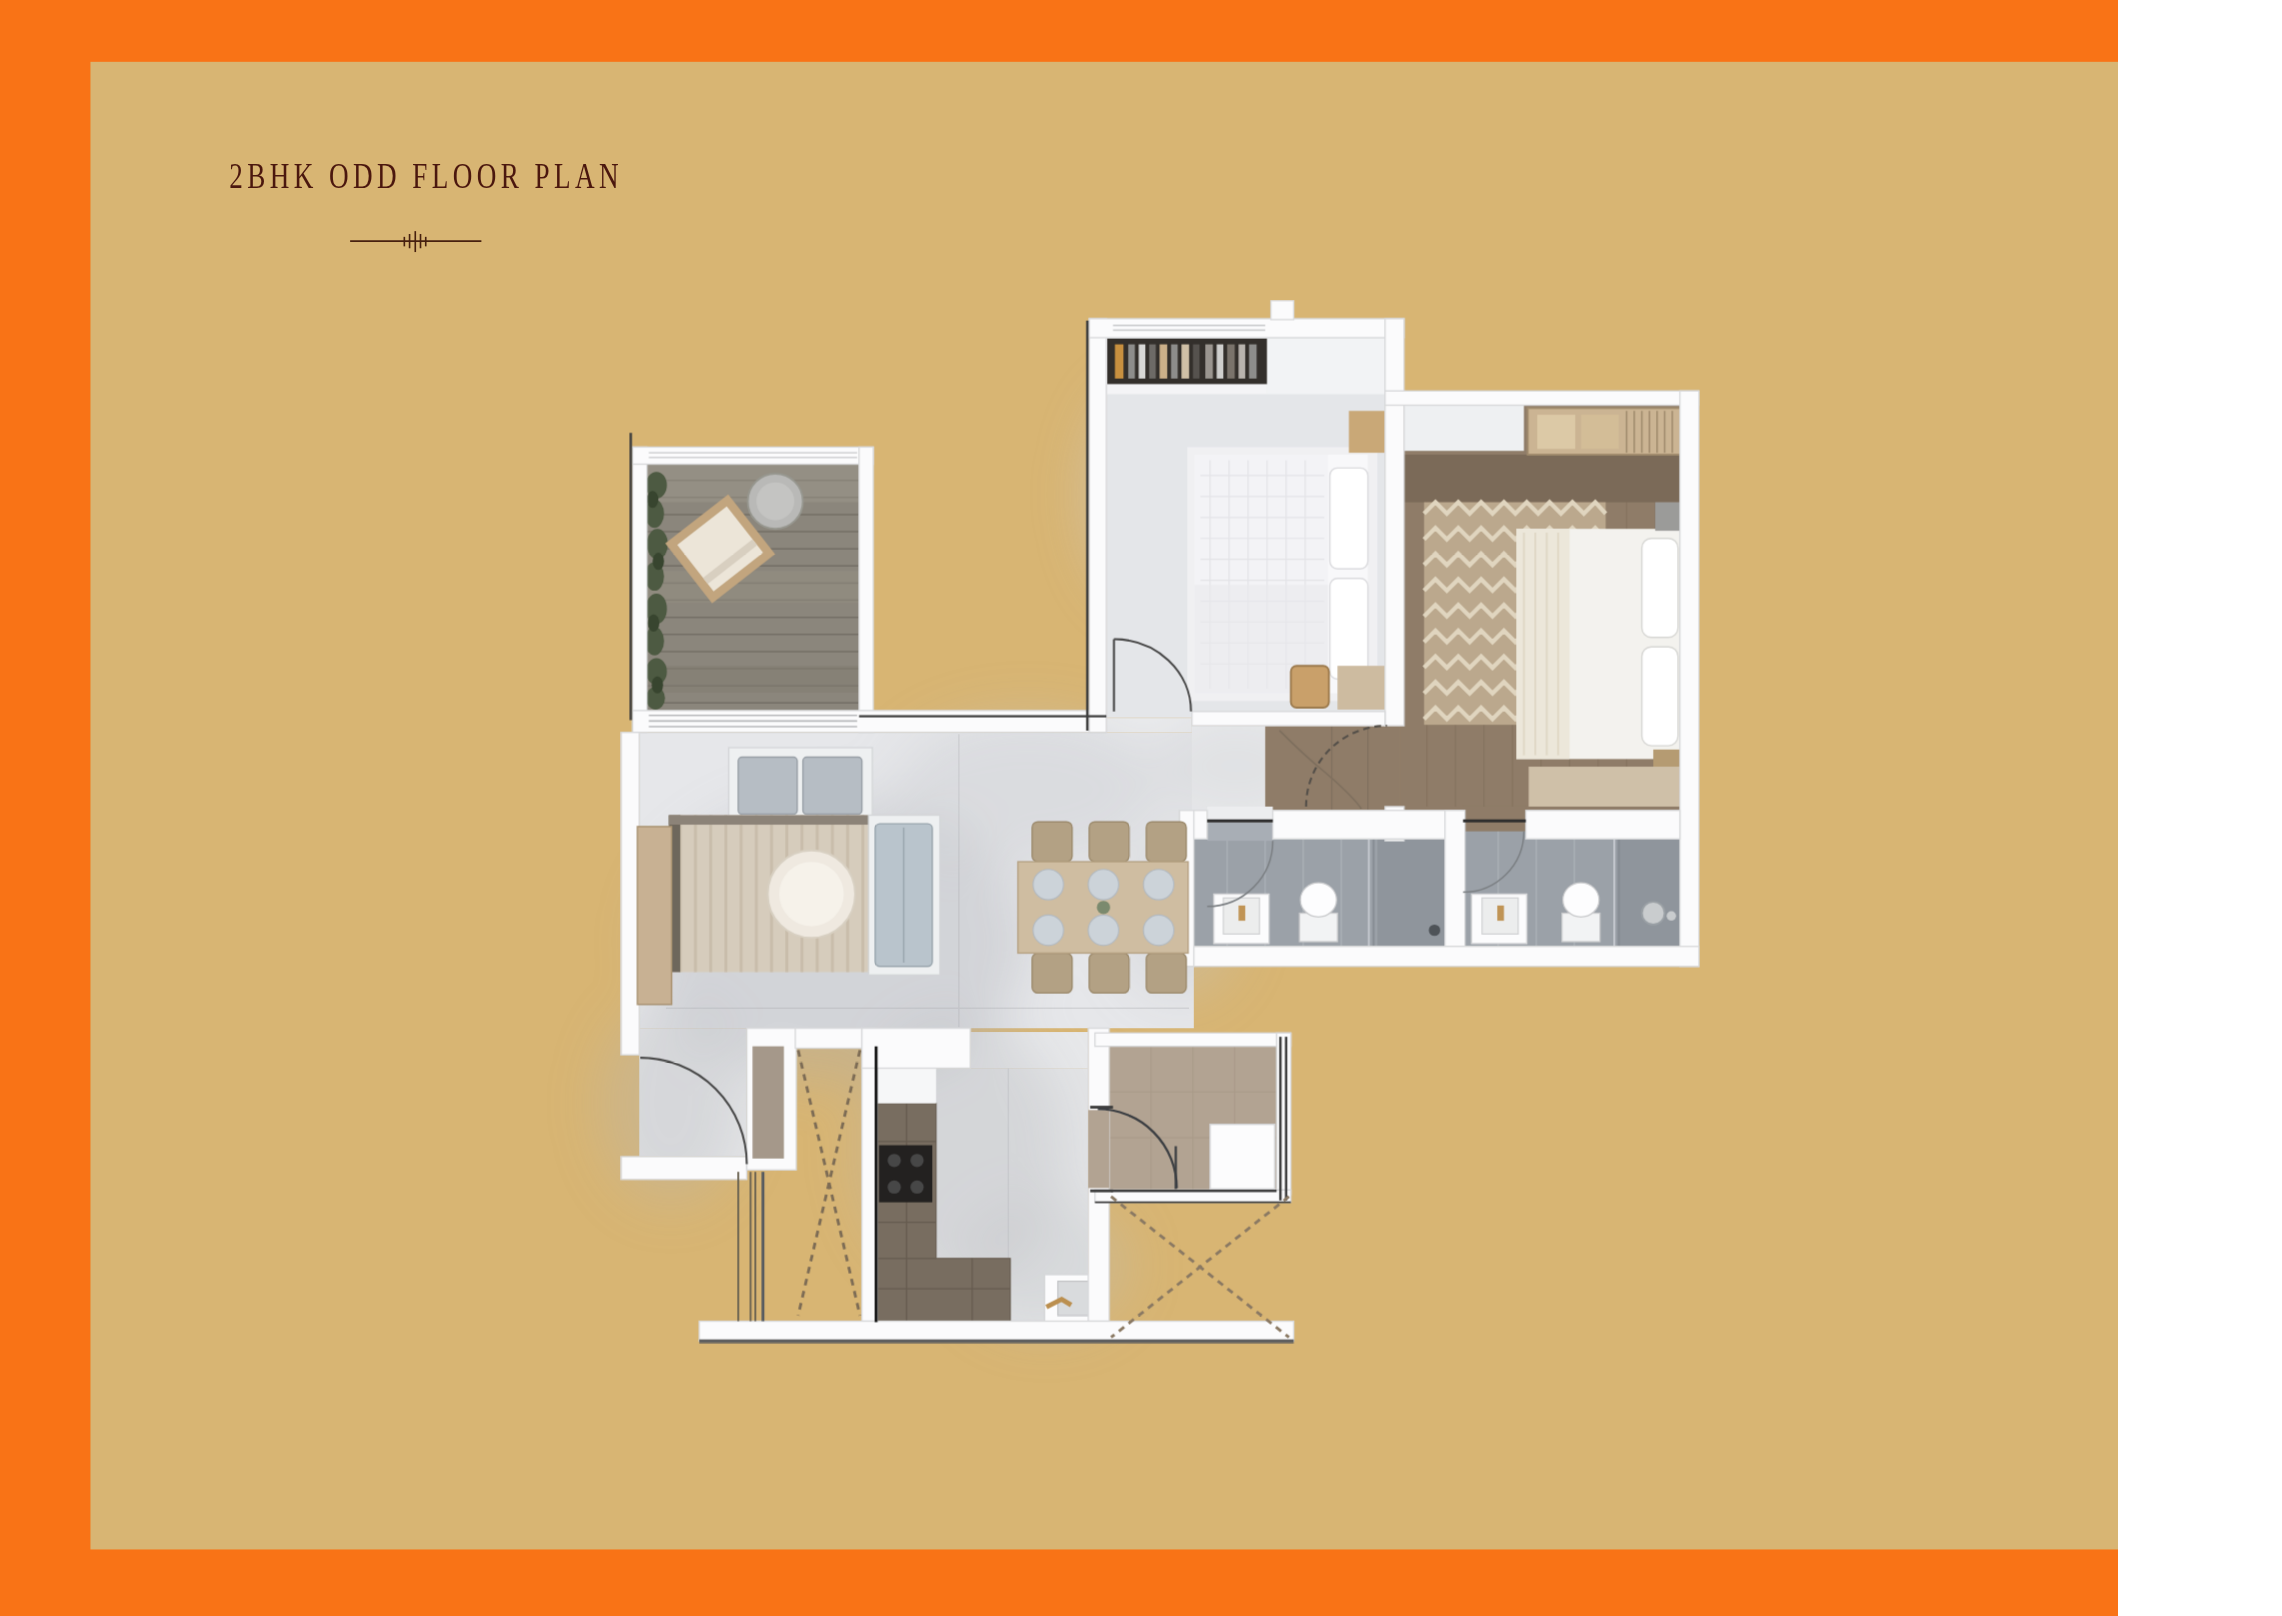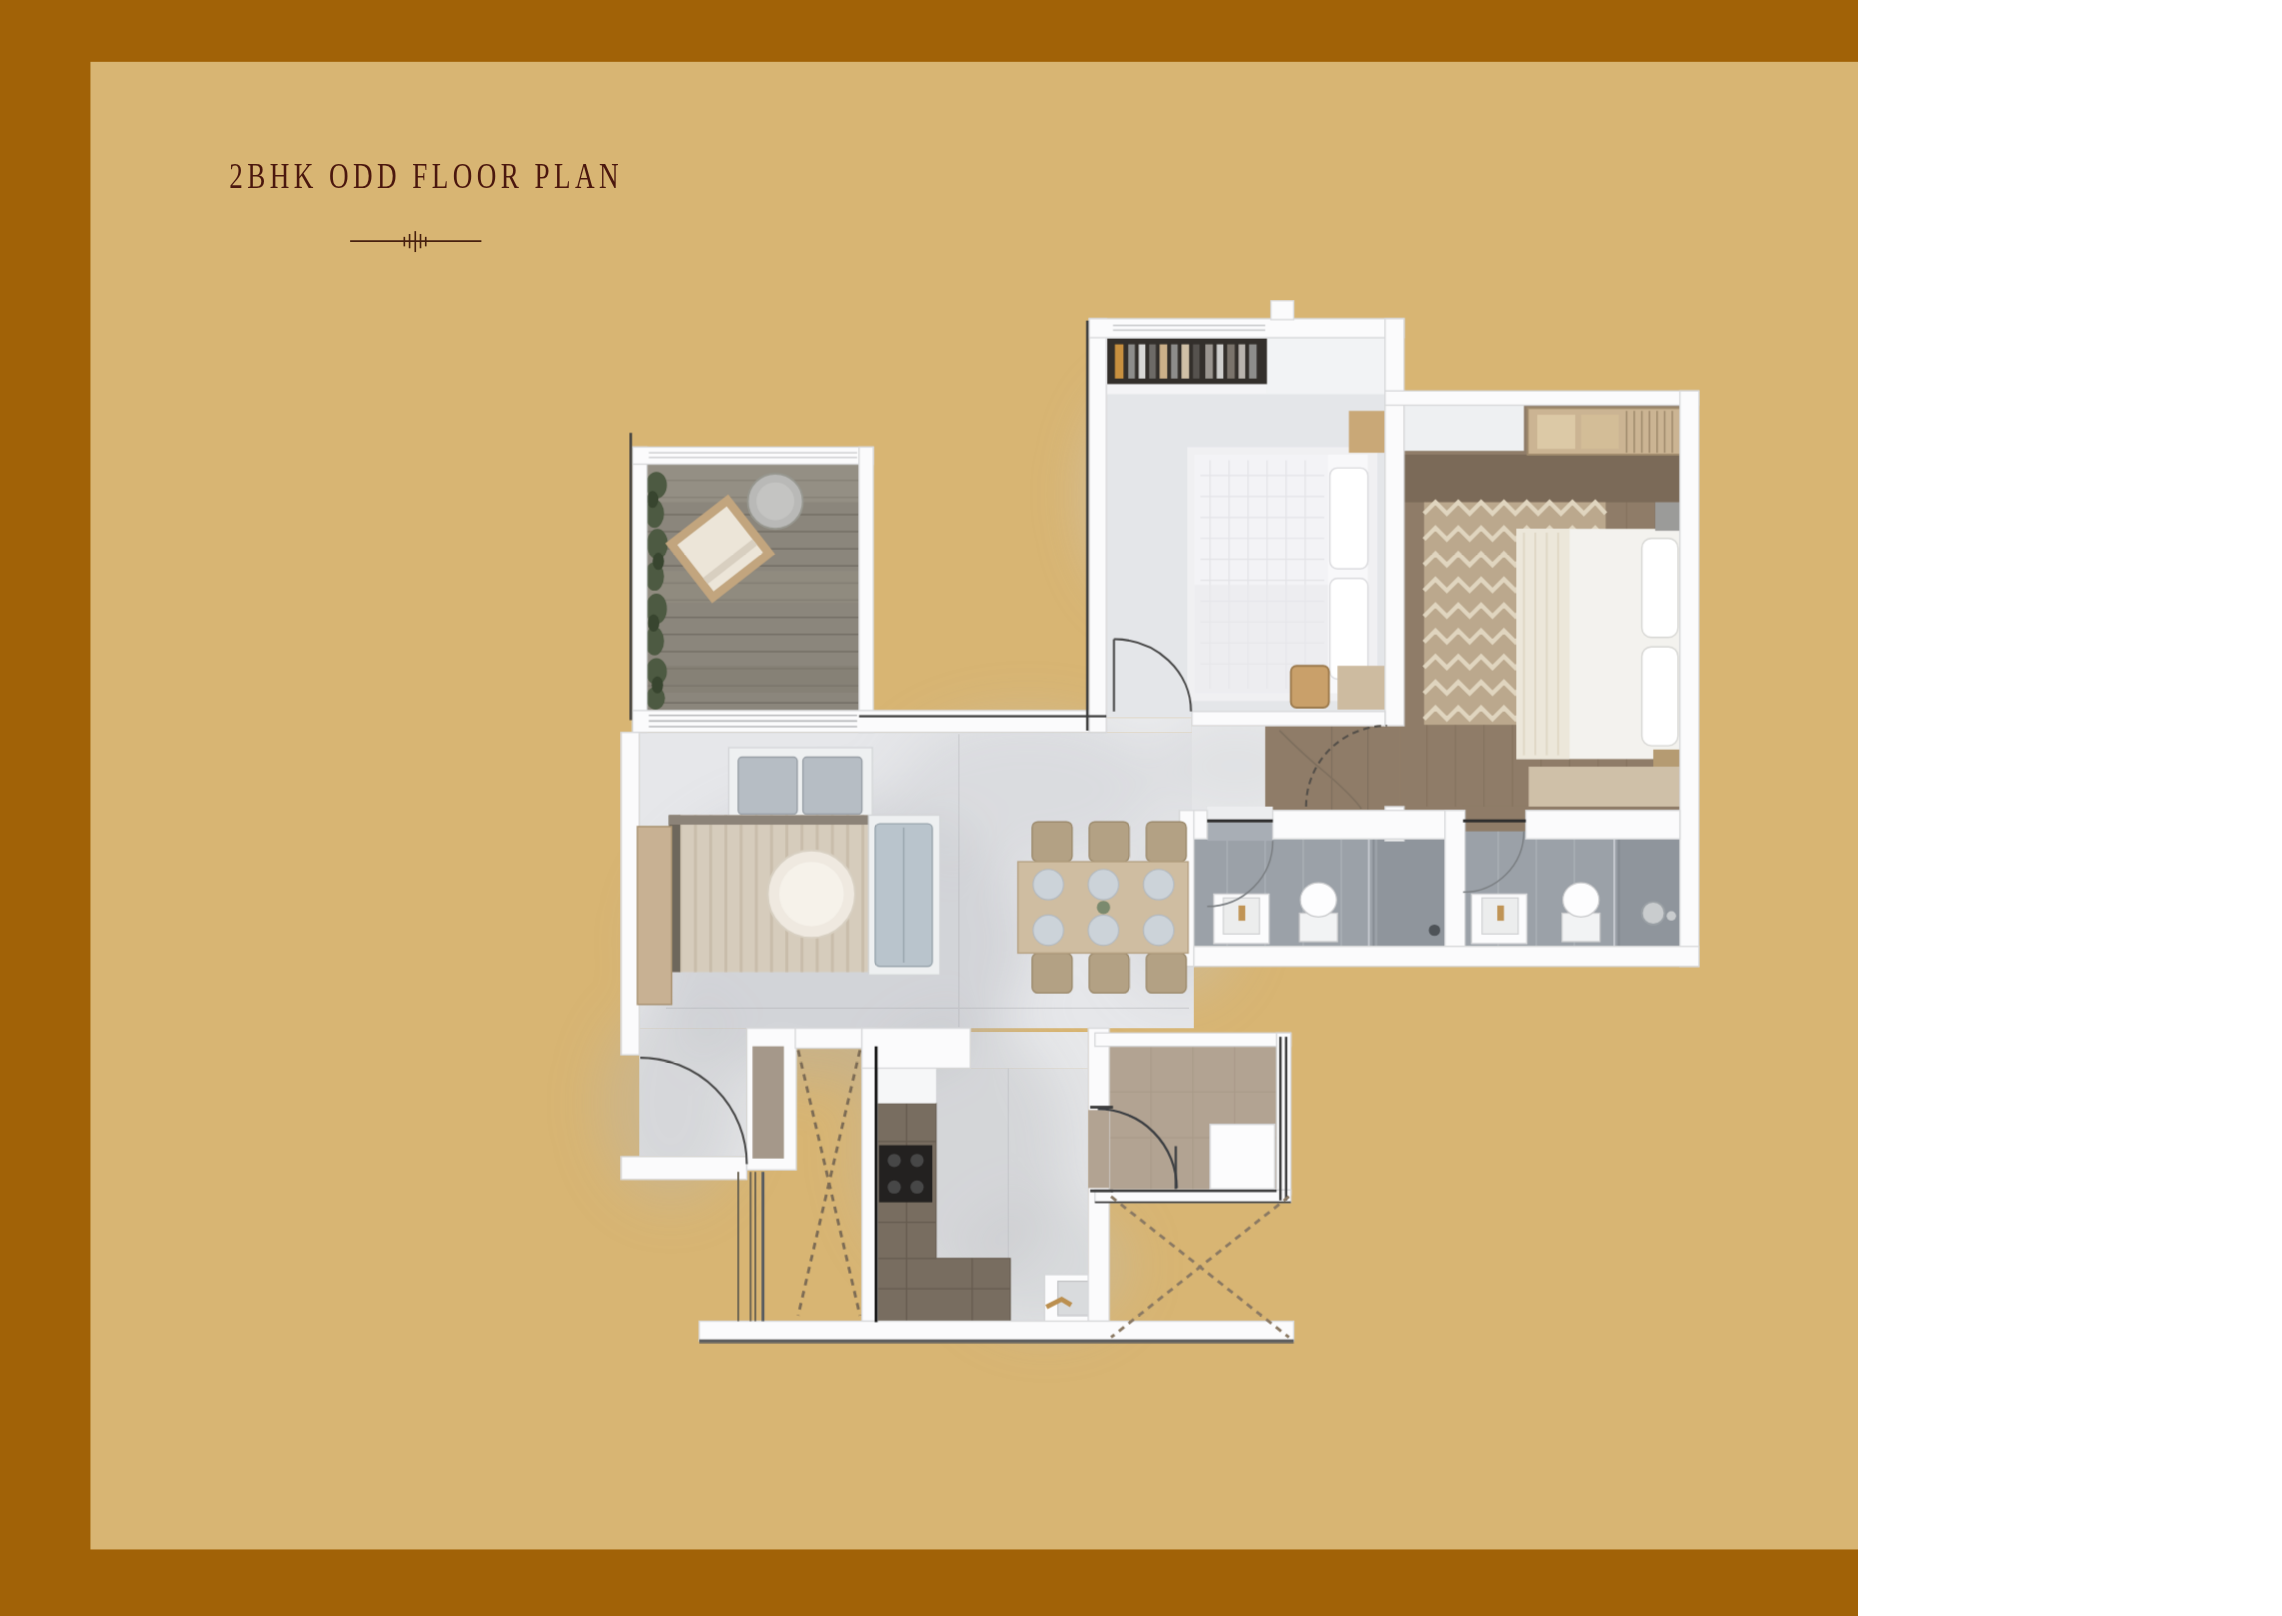--- a/index.html
+++ b/index.html
@@ -1,16 +1,16 @@
 <!DOCTYPE html>
 <html style="font-size:15px"><head>
 <meta charset="utf-8">
 <style>
 html,body{margin:0;padding:0;background:#ffffff;}
-.page{position:relative;width:1858px;height:1617px;background:#a16207;overflow:hidden;}
+.page{position:relative;width:2118px;height:1617px;background:#f97316;overflow:hidden;}
 svg{display:block;}
 </style>
 </head>
 <body>
 <div class="page">
 <svg width="2283" height="1617" viewBox="0 0 2400 1700">
 
 <rect x="95" y="65" width="2210" height="1564" fill="#d8b573"></rect>
 
 <text x="241" y="198" font-family="Liberation Serif, serif" font-size="37" letter-spacing="6" fill="#4b170e" font-weight="400" textLength="414" lengthAdjust="spacingAndGlyphs">2BHK ODD FLOOR PLAN</text>

